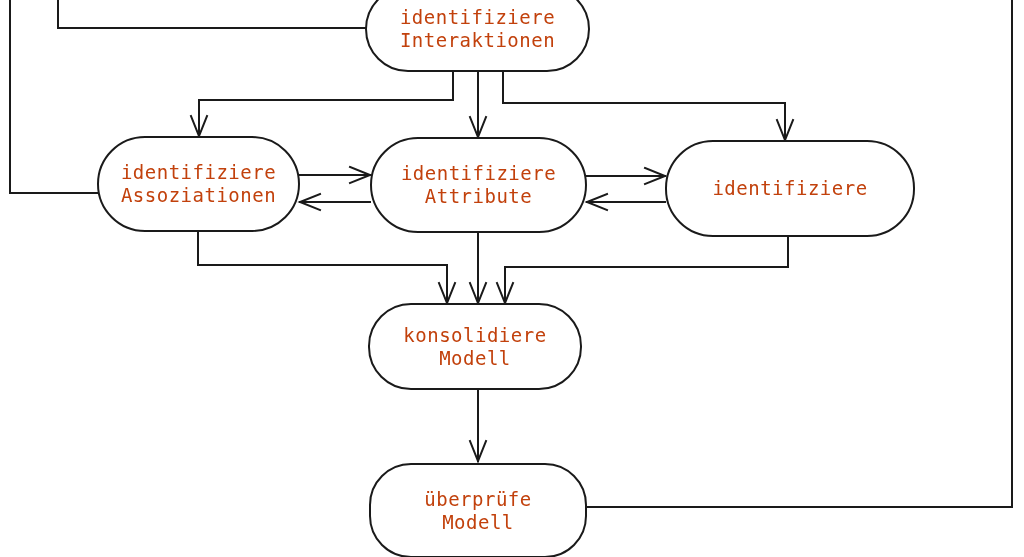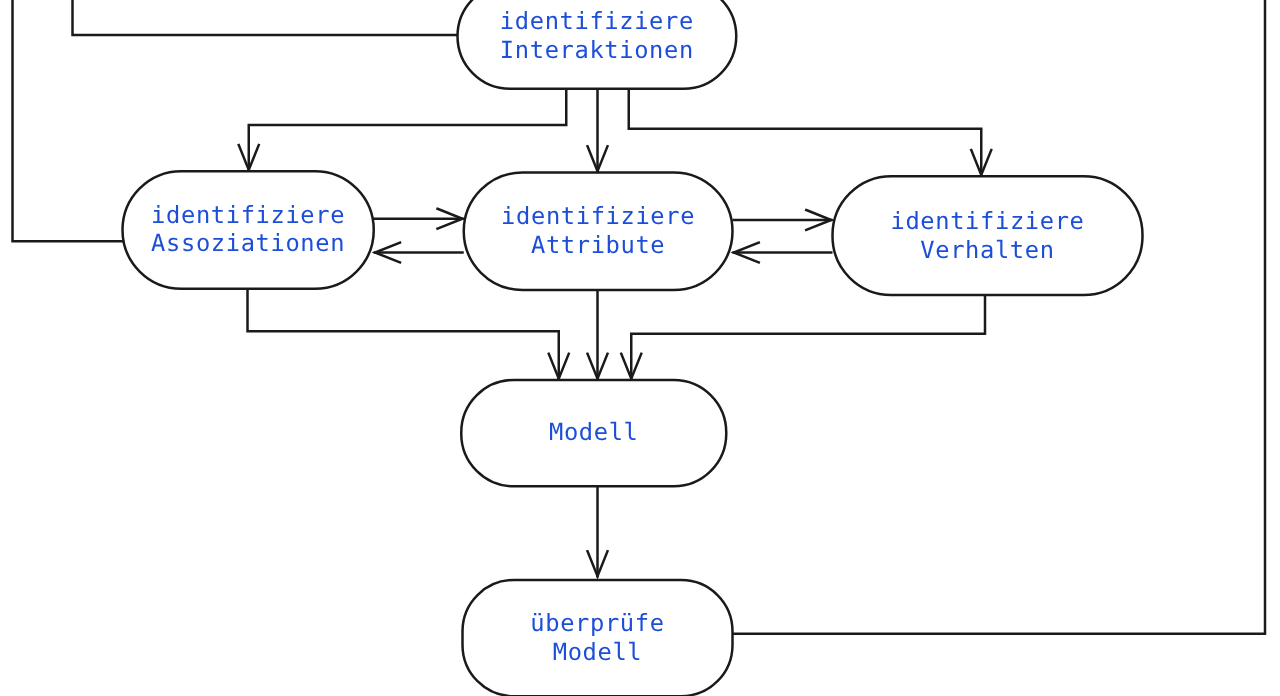--- a/index.html
+++ b/index.html
@@ -28,21 +28,21 @@
     display: flex;
     flex-direction: column;
     justify-content: center;
     align-items: center;
     text-align: center;
   }
   .node .nl {
     font-size: 19px;
     line-height: 23px;
     letter-spacing: 0.5px;
-    color: #1d4ed8;
+    color: #c2410c;
     white-space: nowrap;
   }
 </style>
 </head>
 <body>
 
 <div id="canvas">
 
   <svg id="connectors" width="1024" height="557" viewBox="0 0 1024 557">
     <g stroke="#1a1a1a" stroke-width="2" fill="none" stroke-linecap="square">
@@ -98,24 +98,24 @@
     <div class="nl">Assoziationen</div>
   </div>
 
   <div class="node" style="left:370px; top:137px; width:217px; height:96px; border-radius:48px;">
     <div class="nl">identifiziere</div>
     <div class="nl">Attribute</div>
   </div>
 
   <div class="node" style="left:665px; top:140px; width:250px; height:97px; border-radius:48px;">
     <div class="nl">identifiziere</div>
-    <div class="nl">Verhalten</div>
   </div>
 
   <div class="node" style="left:368px; top:303px; width:214px; height:87px; border-radius:43px;">
+    <div class="nl">konsolidiere</div>
     <div class="nl">Modell</div>
   </div>
 
   <div class="node" style="left:369px; top:463px; width:218px; height:95px; border-radius:42px;">
     <div class="nl">überprüfe</div>
     <div class="nl">Modell</div>
   </div>
 
 </div>
 

